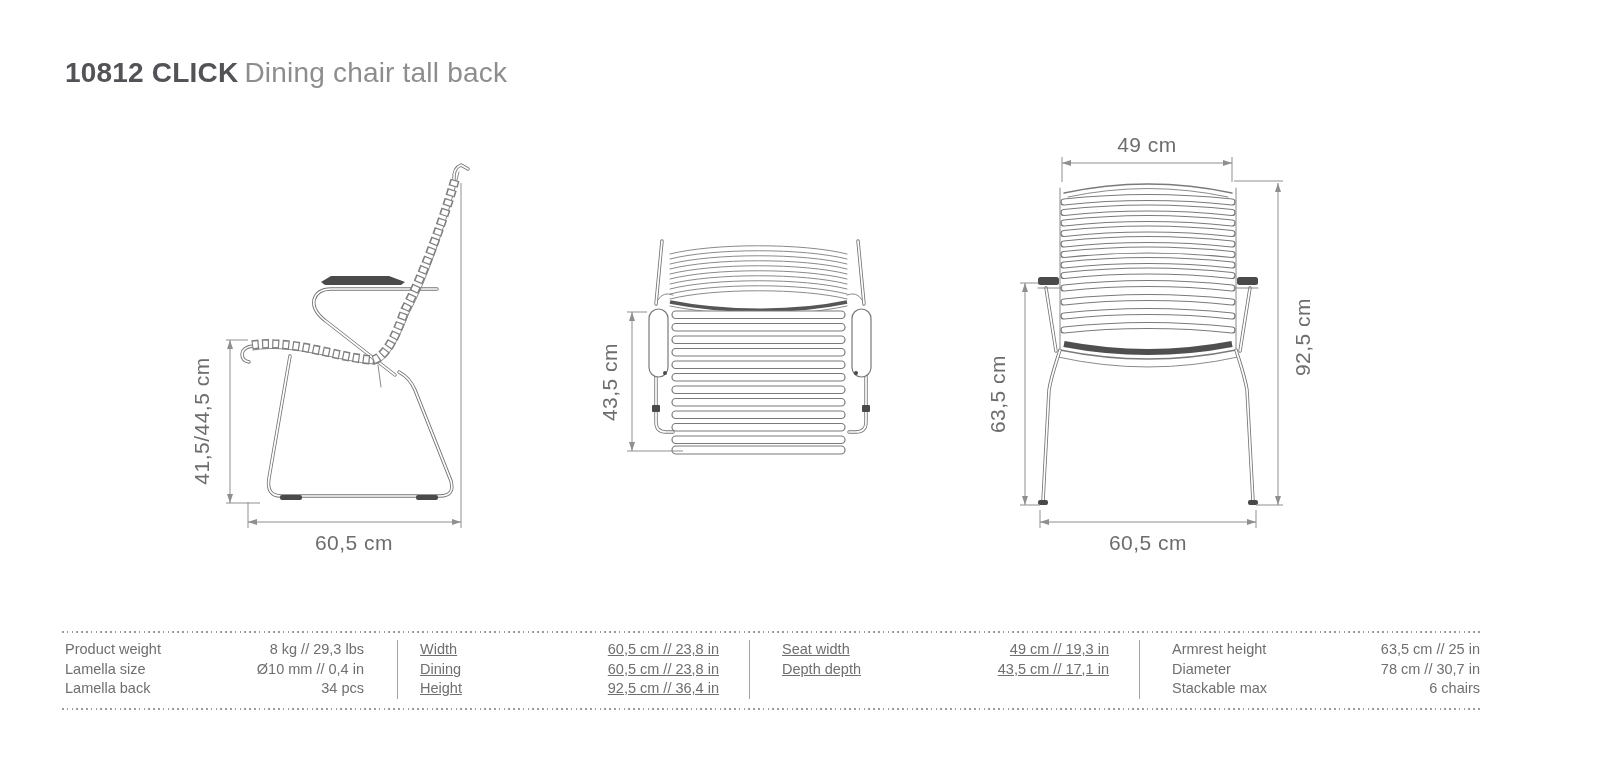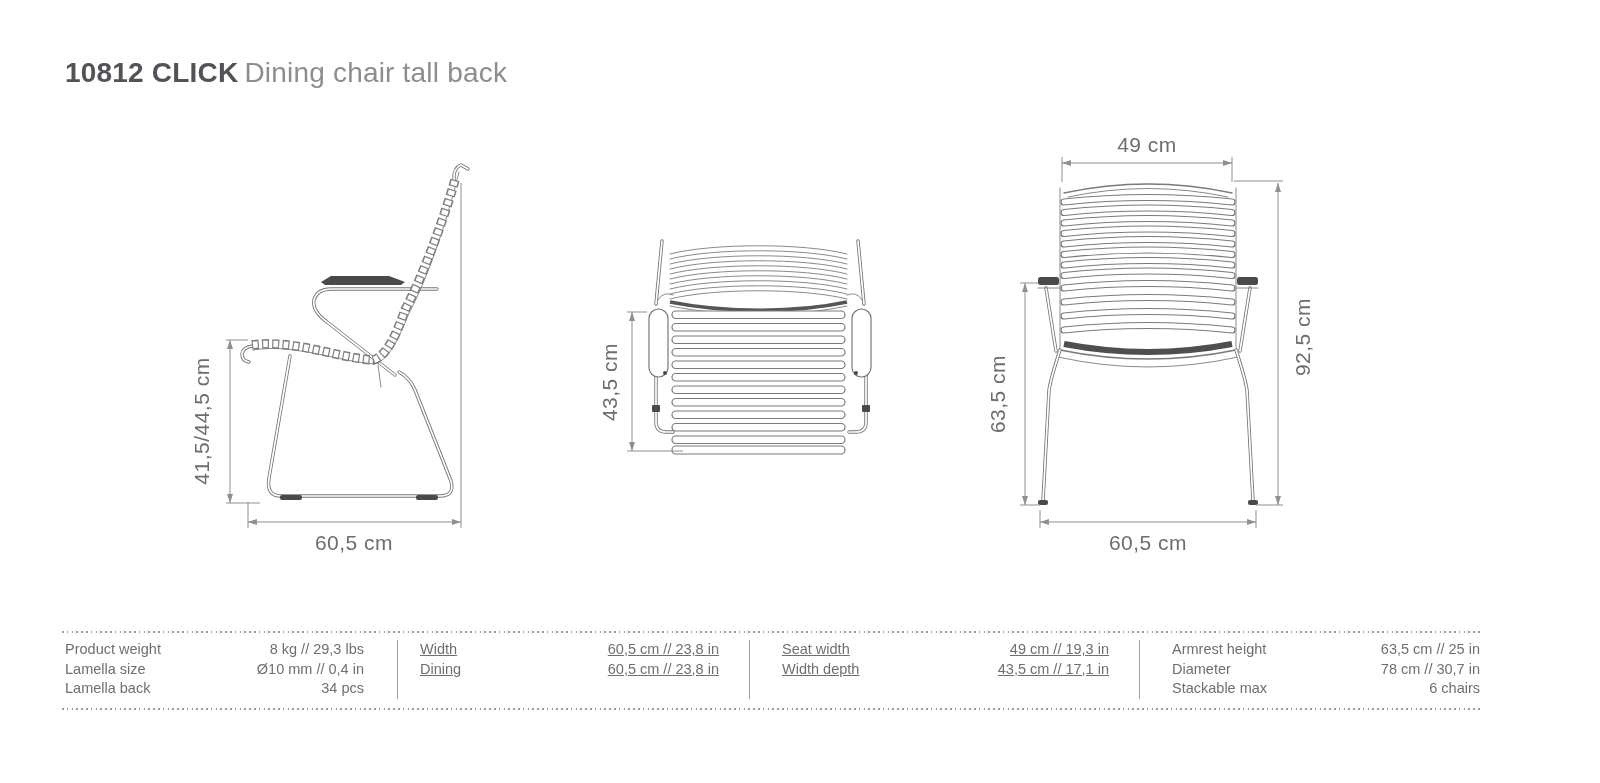--- a/index.html
+++ b/index.html
@@ -257,29 +257,33 @@
       <div class="vdiv"></div>
       <div class="spec-col c2">
         <div class="spec-row">
           <span>Width</span>
           <span>60,5 cm // 23,8 in</span>
         </div>
         <div class="spec-row">
           <span>Dining</span>
           <span>60,5 cm // 23,8 in</span>
         </div>
+        <div class="spec-row">
+          <span>Height</span>
+          <span>92,5 cm // 36,4 in</span>
+        </div>
       </div>
       <div class="vdiv"></div>
       <div class="spec-col c3">
         <div class="spec-row">
           <span>Seat width</span>
           <span>49 cm // 19,3 in</span>
         </div>
         <div class="spec-row">
-          <span>Width depth</span>
+          <span>Depth depth</span>
           <span>43,5 cm // 17,1 in</span>
         </div>
       </div>
       <div class="vdiv"></div>
       <div class="spec-col c4">
         <div class="spec-row">
           <span>Armrest height</span>
           <span>63,5 cm // 25 in</span>
         </div>
         <div class="spec-row">

